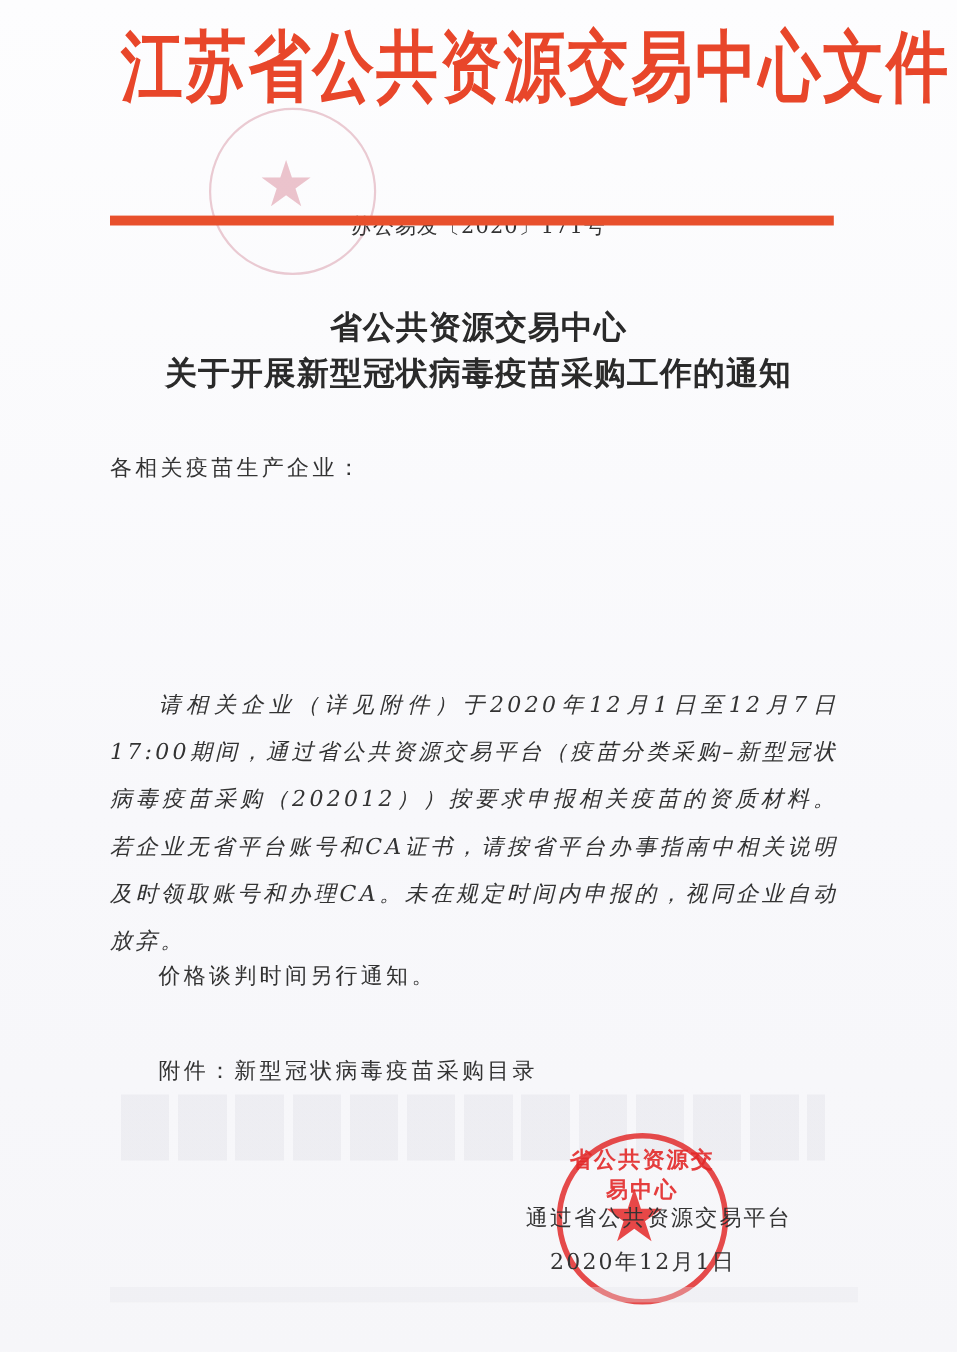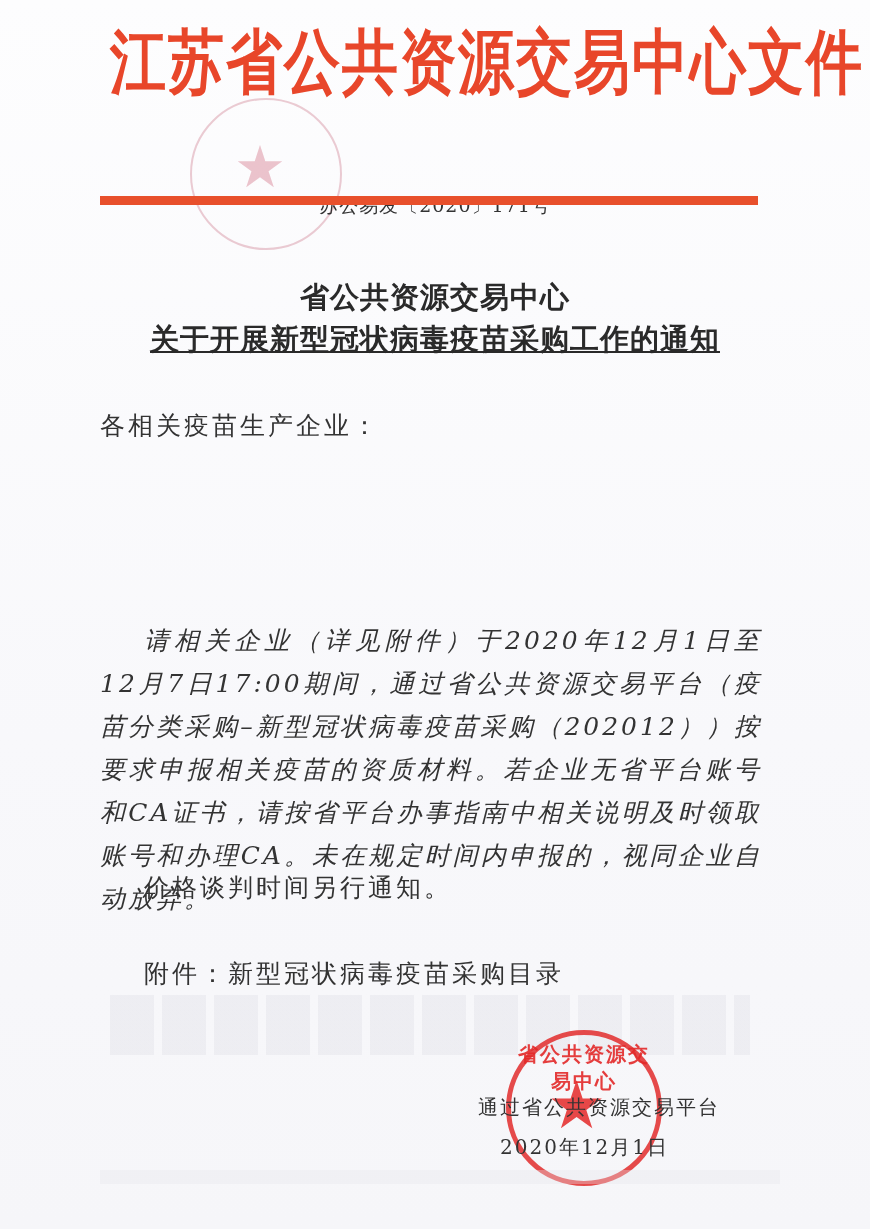--- a/index.html
+++ b/index.html
@@ -80,26 +80,26 @@
       left: 0;
       width: 870px;
       text-align: center;
       font-family: "DejaVu Sans", "Liberation Sans", sans-serif;
       font-weight: bold;
       color: #2a2a2a;
       font-size: 29px;
       letter-spacing: 1px;
     }
     .title.l1 { top: 278px; }
-    .title.l2 { top: 320px; text-decoration: underline; }
+    .title.l2 { top: 320px; }
     .body-text {
       position: absolute;
       left: 100px;
       width: 662px;
-      font-size: 25px;
+      font-size: 20px;
       line-height: 43px;
       letter-spacing: 3px;
       color: #333;
       text-align: justify;
     }
     .salutation { top: 404px; }
     .para1 { top: 446px; text-indent: 44px; }
     .para2 { top: 619px; text-indent: 44px; font-style: italic; }
     .para3 { top: 866px; left: 144px; }
     .attachment { top: 952px; left: 144px; }

